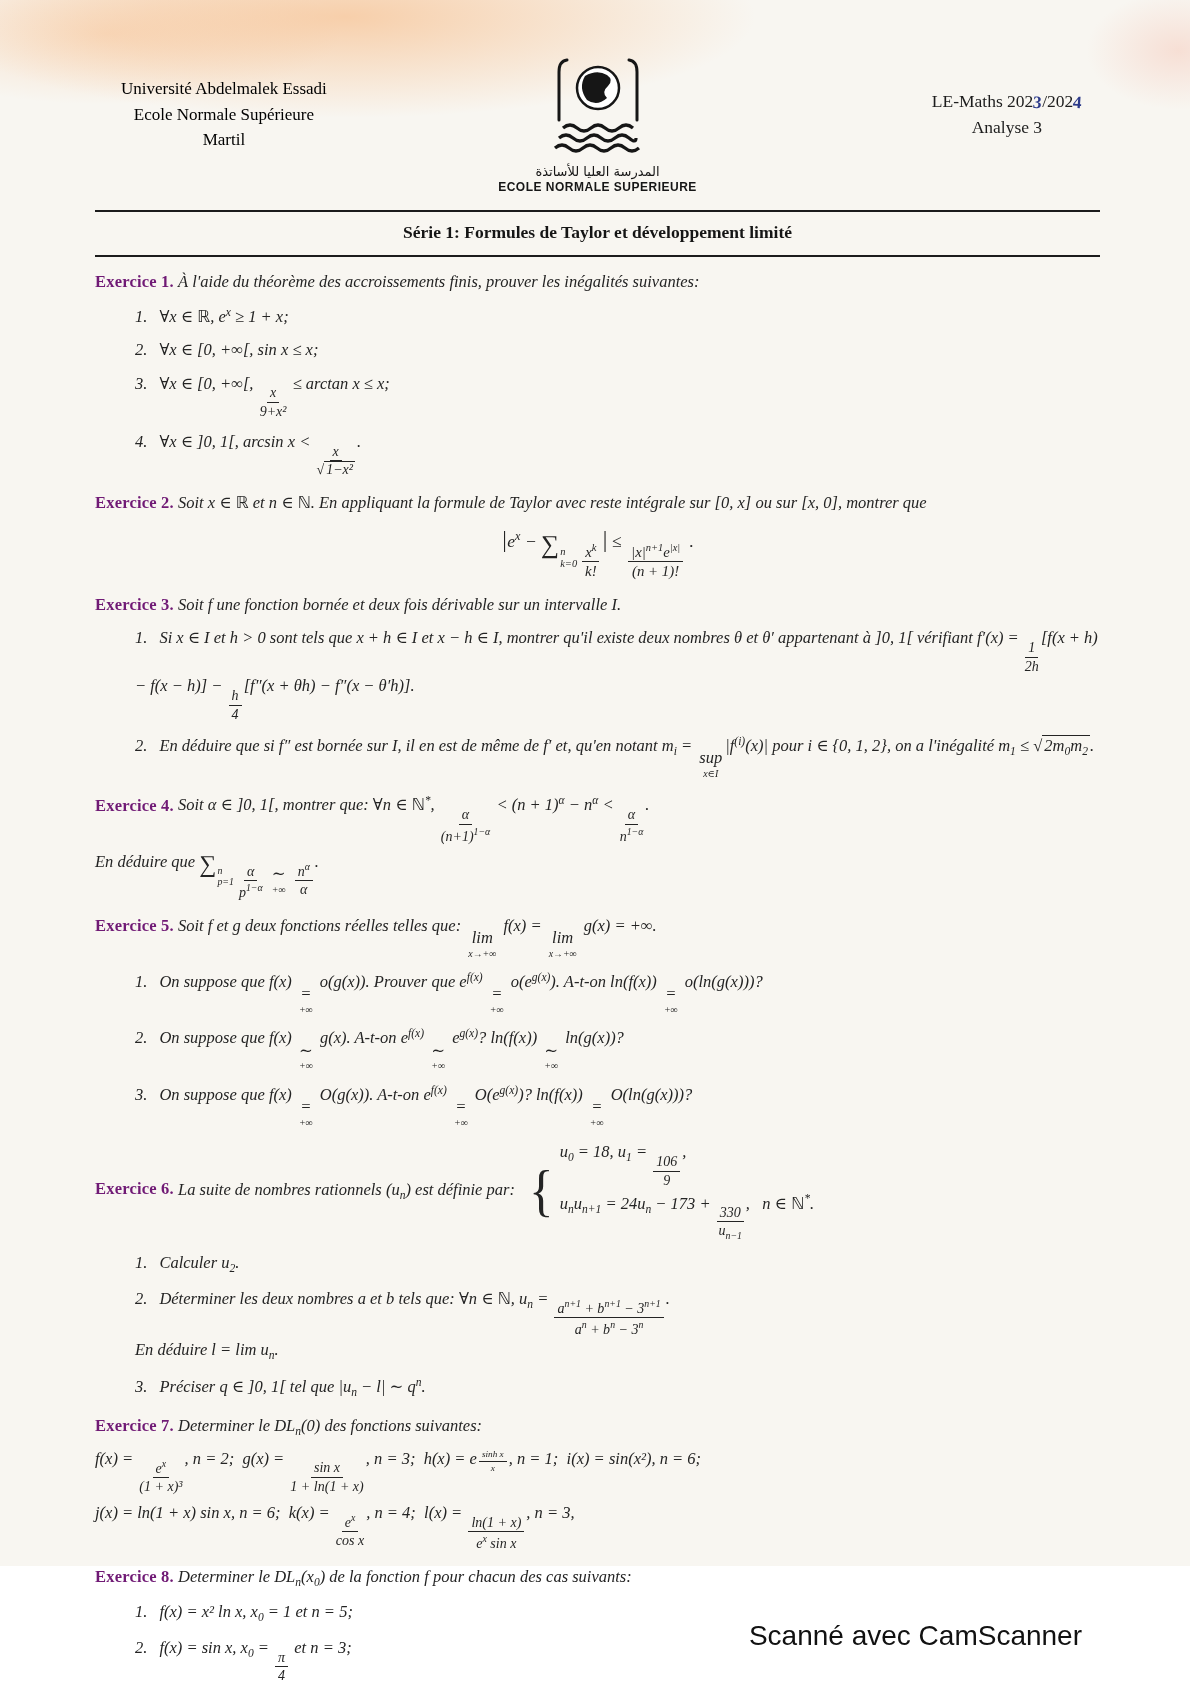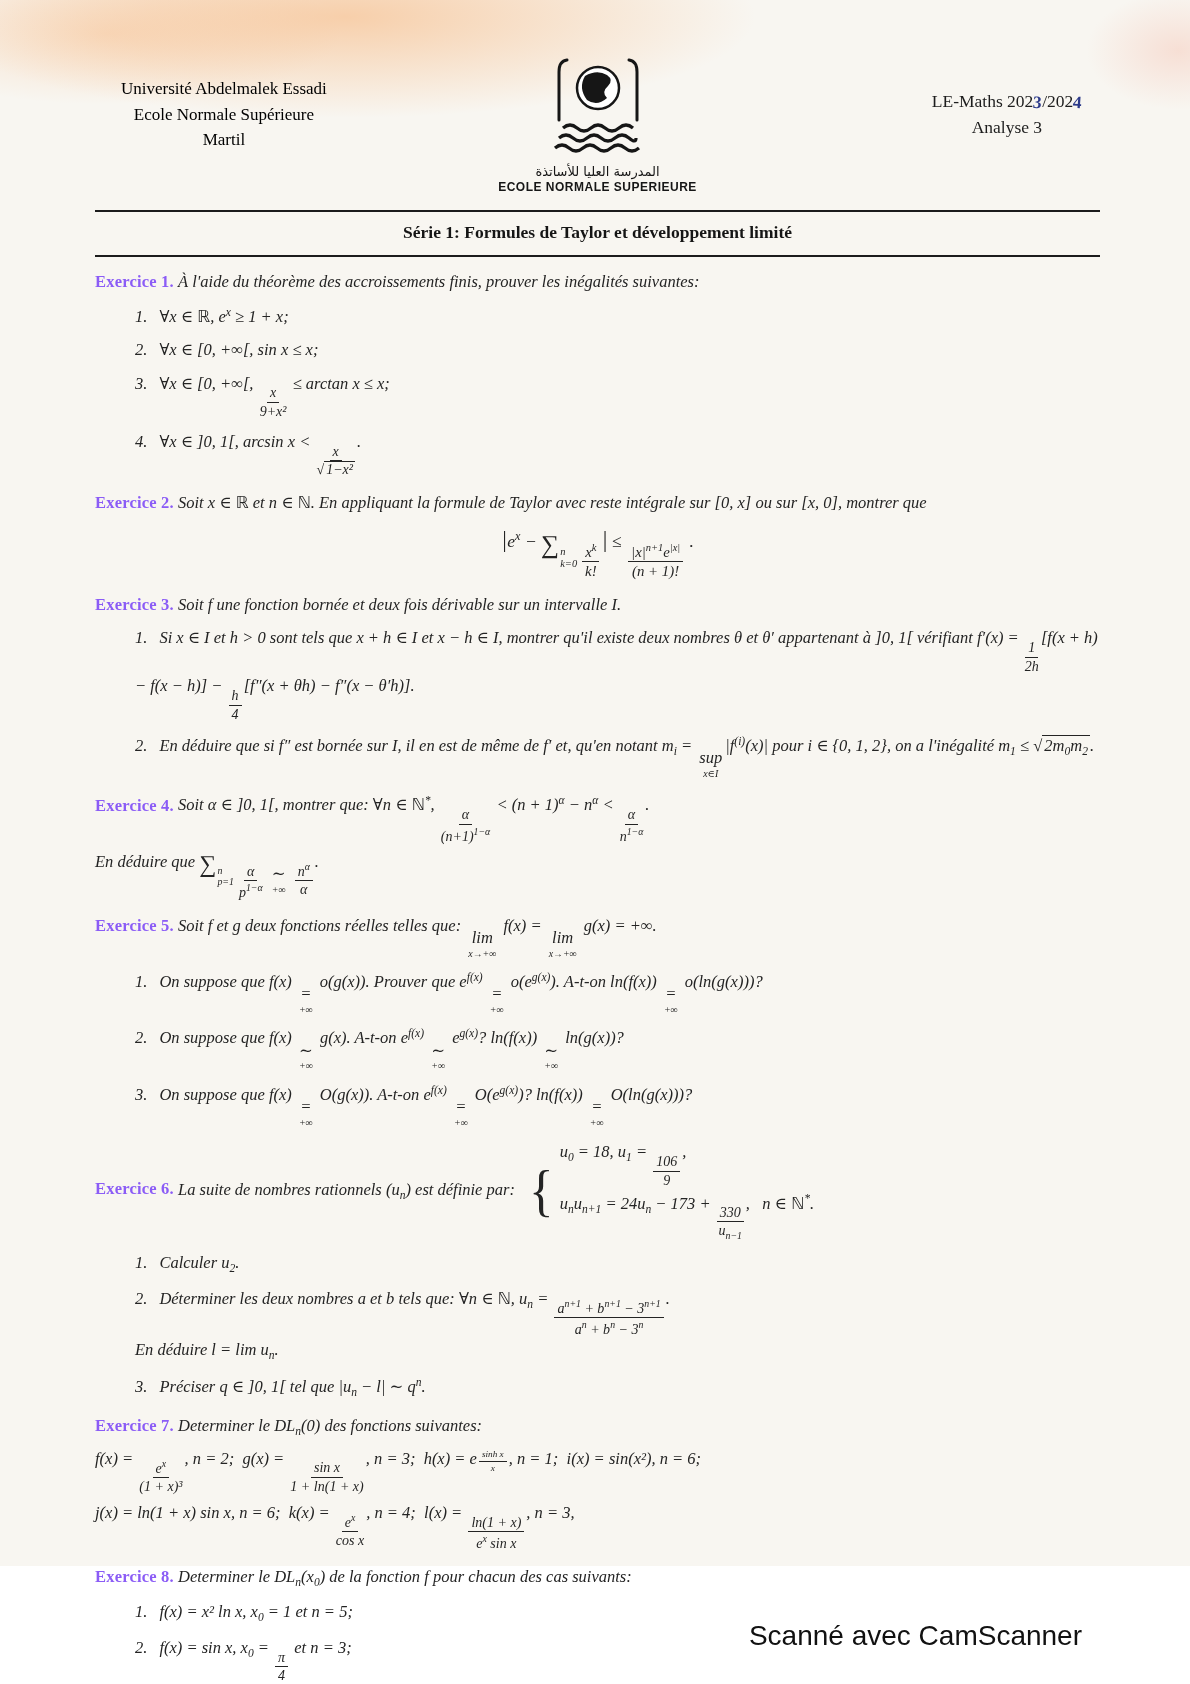--- a/index.html
+++ b/index.html
@@ -23,21 +23,21 @@
   .h-right .blk{margin-right:18px;margin-top:32px;text-align:center;font-size:17.5px;line-height:1.5;color:#1d1d1d;}
   .logo-ar{font-family:"DejaVu Sans",sans-serif;font-size:13px;color:#161616;margin-top:-2px;direction:rtl;}
   .logo-en{font-family:"Liberation Sans","DejaVu Sans",sans-serif;font-size:12px;font-weight:700;letter-spacing:.5px;color:#161616;margin-top:1px;}
   .ink{color:#2c3a8a;font-weight:700;display:inline-block;transform:rotate(4deg) translateY(1px);}
   
   .title-box{margin-top:16px;border-top:2px solid #1c1c1c;border-bottom:2px solid #1c1c1c;
     padding:10px 0 12px;text-align:center;font-size:17.5px;font-weight:700;color:#151515;}
   
   #exercises{margin-top:12px;font-size:16.5px;line-height:1.42;}
   .ex{margin-top:13px;}
-  .exlabel{font-weight:700;font-style:normal;color:#8b5cf6;letter-spacing:.2px;}
+  .exlabel{font-weight:700;font-style:normal;color:#701a75;letter-spacing:.2px;}
   .stmt{font-style:italic;}
   .ex-intro{margin-top:2px;}
   .ex-cont{margin-top:6px;font-style:italic;}
   .ex-center{text-align:center;margin:10px 0 6px;font-size:17.5px;font-style:italic;}
   .item{margin:10px 0 0 40px;}
   .inum{font-style:italic;margin-right:12px;}
   
   sup{font-size:.7em;}
   sub{font-size:.7em;}
   .fr{display:inline-flex;flex-direction:column;align-items:center;vertical-align:-0.62em;line-height:1.12;font-size:.85em;margin:0 2px;text-align:center;}

